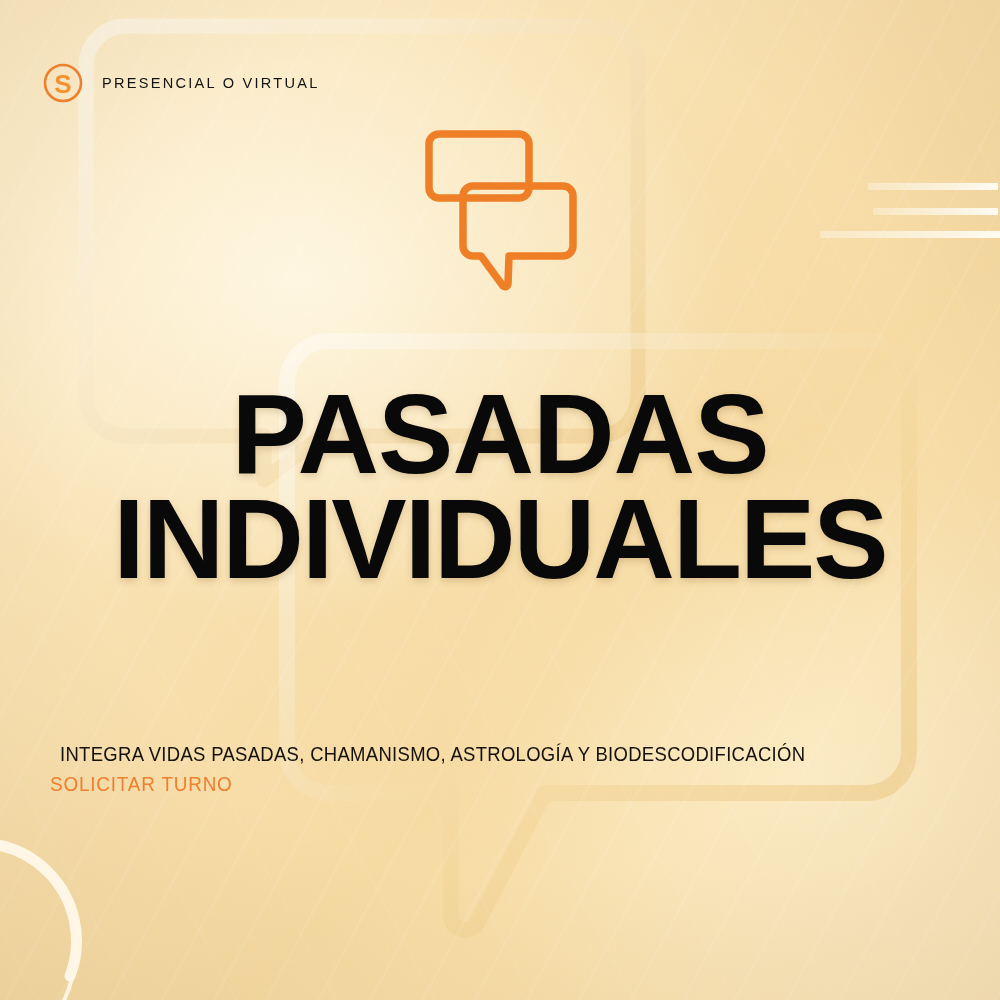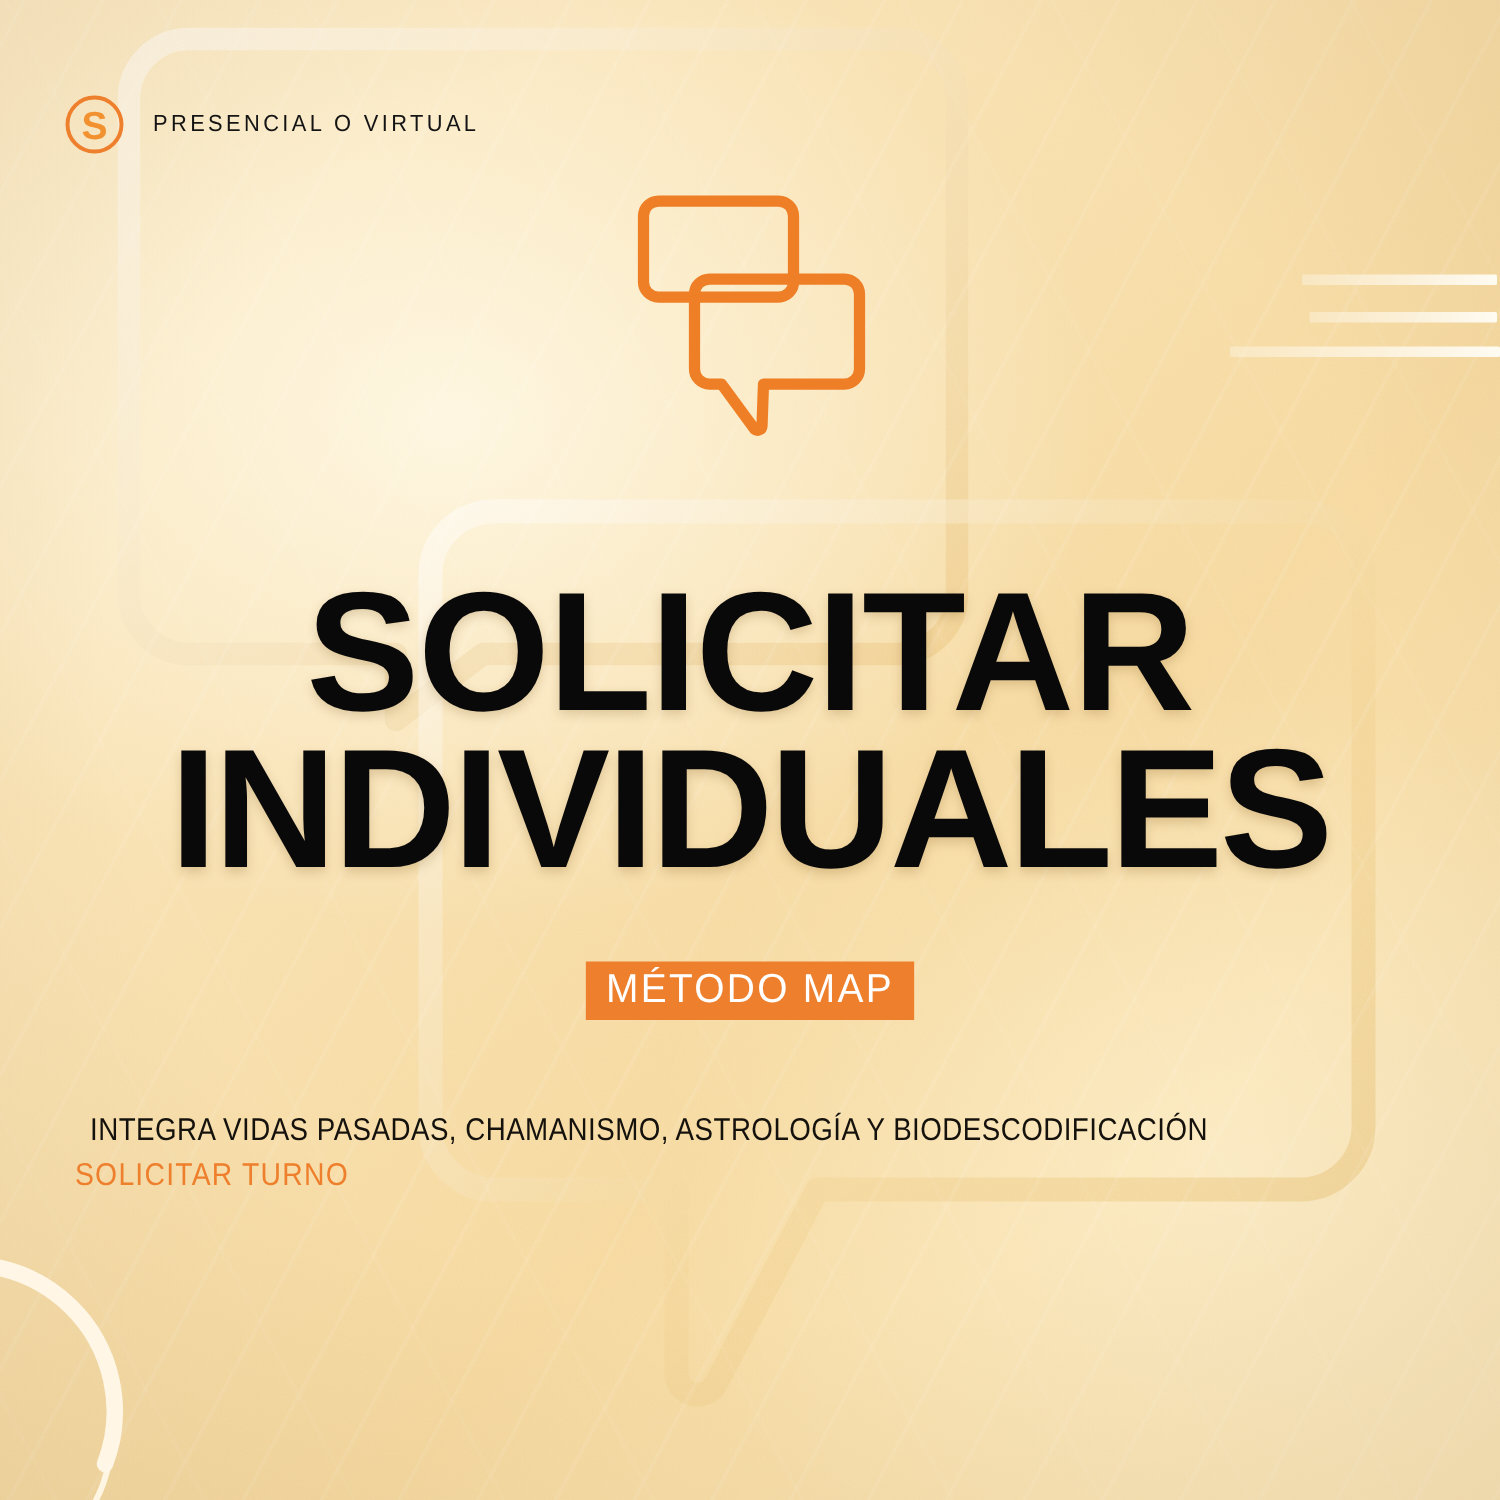--- a/index.html
+++ b/index.html
@@ -225,27 +225,24 @@
     <svg width="172" height="170" viewBox="0 0 172 170" aria-hidden="true">
       <g fill="none" stroke="#ef7f26" stroke-width="7.5" stroke-linejoin="round" stroke-linecap="round">
         <path d="M24,6 H104 a10,10 0 0 1 10,10 V60 a10,10 0 0 1 -10,10 H24 a10,10 0 0 1 -10,-10 V16 a10,10 0 0 1 10,-10 Z"></path>
         <path d="M58,58 H148 a10,10 0 0 1 10,10 V118 a10,10 0 0 1 -10,10 H94 l-1,28 a3,3 0 0 1 -5,2 l-22,-30 H58 a10,10 0 0 1 -10,-10 V68 a10,10 0 0 1 10,-10 Z"></path>
       </g>
     </svg>
   </div>
 
   <div class="headline">
     <h1>
-      <span class="line-1">SOLICITAR</span>
+      <span class="line-1">PASADAS</span>
       <span class="line-2">INDIVIDUALES</span>
     </h1>
   </div>
 
-  <div class="badge-wrap">
-    <span class="badge">MÉTODO MAP</span>
-  </div>
 
   <div class="bottom">
     <span class="desc">INTEGRA VIDAS PASADAS, CHAMANISMO, ASTROLOGÍA Y BIODESCODIFICACIÓN</span>
     <span class="cta">SOLICITAR TURNO</span>
   </div>
 
 </div>
 
 </body></html>

